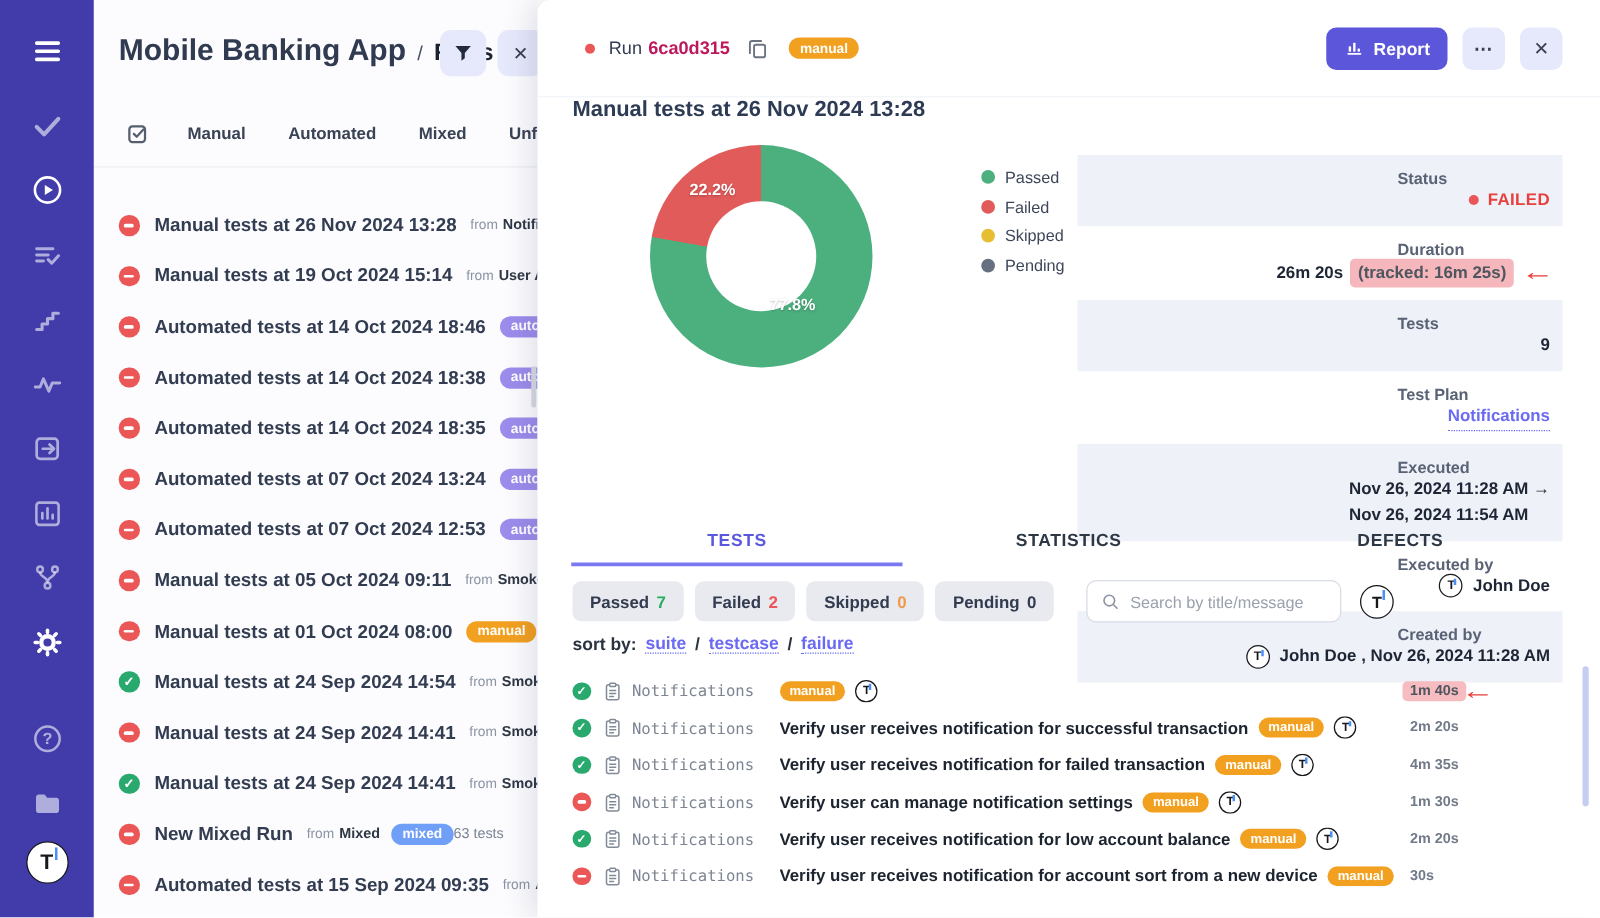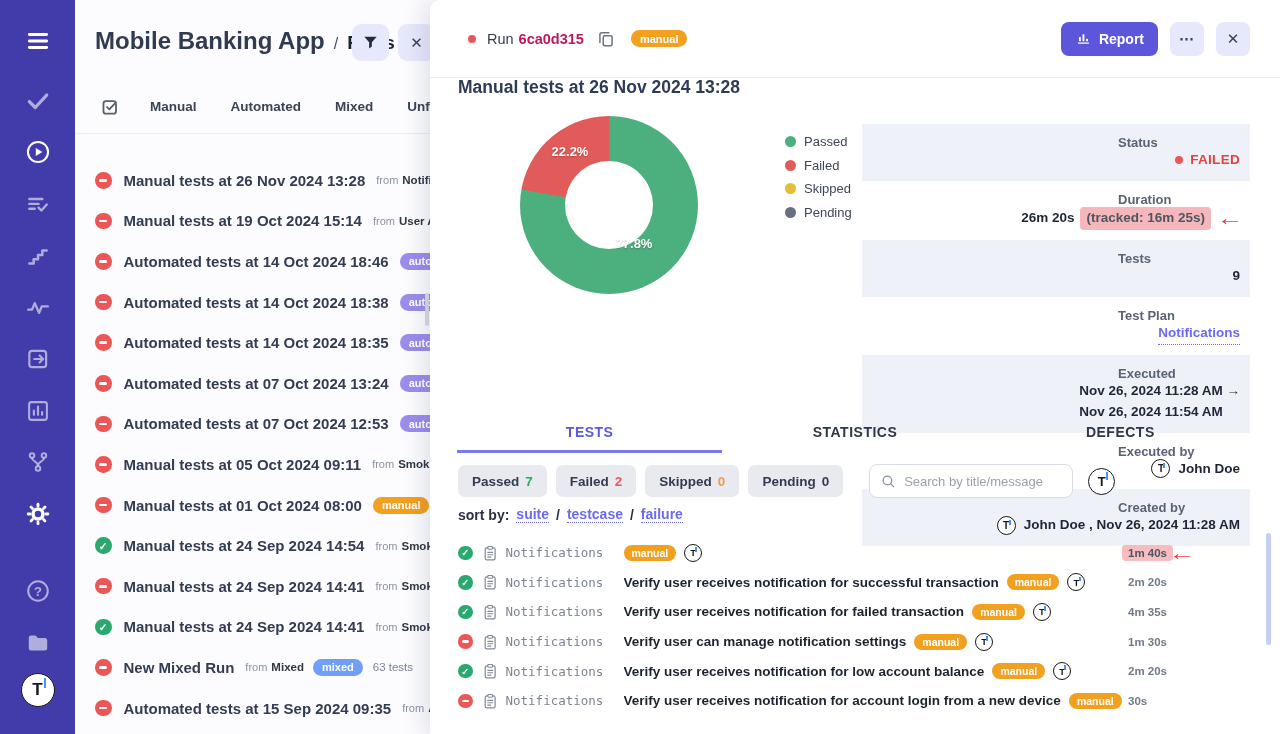--- a/index.html
+++ b/index.html
@@ -43,21 +43,21 @@
   .status.failed::after { content:""; width:8px; height:2.6px; border-radius:2px; background:#fff; }
   .status.passed { background:#29A96E; }
   .status.passed::after { content:"✓"; color:#fff; font-size:10.5px; font-weight:700; }
   .run-title { font-size:15px; font-weight:600; color:#333D52; margin-right:11px; }
   .run-from { font-size:11px; color:#8A93A3; margin-right:9px; }
   .run-from b { color:#2E3744; font-size:11.5px; margin-left:4px; }
   .badge { font-size:11px; font-weight:700; color:#fff; padding:2.5px 9px; border-radius:10px; display:inline-block; }
   .badge.manual { background:#F2A01F; }
   .badge.automated { background:#9C8CEC; }
   .badge.mixed { background:#6F9FF6; }
-  .run-extra { font-size:11.5px; color:#7A8394; margin-left:10px; }
+  .run-extra { font-size:11.5px; color:#7A8394; margin-left:0; }
   .rp-scroll { position:absolute; right:1px; top:293px; width:4px; height:33px; border-radius:2px; background:#D8DBE2; }
 
   
   .detail-panel { position:absolute; left:430px; top:0; width:850px; height:734px; background:#fff; z-index:20;
                   border-top-left-radius:10px; box-shadow:-6px 0 22px rgba(50,55,100,.14); }
   .dp-header { position:absolute; left:0; right:0; top:0; height:78px; border-bottom:1px solid #EBEDF2;
                display:flex; align-items:center; padding:0 30px 0 38px; border-top-left-radius:10px; }
   .run-dot { width:8px; height:8px; border-radius:50%; background:#EB5757; margin-right:11px; flex:none; }
   .run-label { font-size:14.5px; color:#333D52; }
   .run-id { font-size:14.5px; font-weight:700; color:#be185d; margin-left:5px; }
@@ -631,21 +631,21 @@
         <span class="status failed"></span>
         <span class="clip-icon">
           <svg viewBox="0 0 20 20">
             <rect x="4" y="3.6" width="12.4" height="15" rx="2" stroke="currentColor" stroke-width="1.5" fill="none"></rect>
             <rect x="7.2" y="1.9" width="6" height="3.4" rx="1.1" fill="#fff" stroke="currentColor" stroke-width="1.5"></rect>
             <path d="M7.2 9.2h6M7.2 12.2h6M7.2 15.2h3.8" stroke="currentColor" stroke-width="1.4" stroke-linecap="round"></path>
           </svg>
         </span>
         <span class="suite">Notifications</span>
         <span class="ttl-zone">
-          <span class="ttitle">Verify user receives notification for account login from a new device</span>
+          <span class="ttitle">Verify user receives notification for account sort from a new device</span>
           <span class="badge manual tbadge">manual</span>
 
         </span>
         <span class="dur">30s</span>
 
       </div>
 
   </div>
   <div class="dp-scroll"></div>
 </section>

